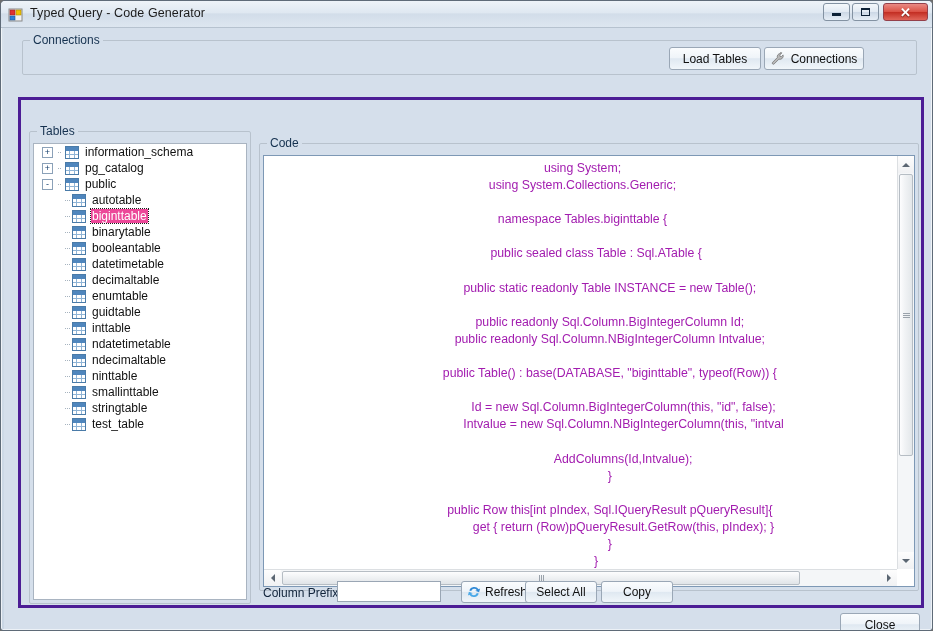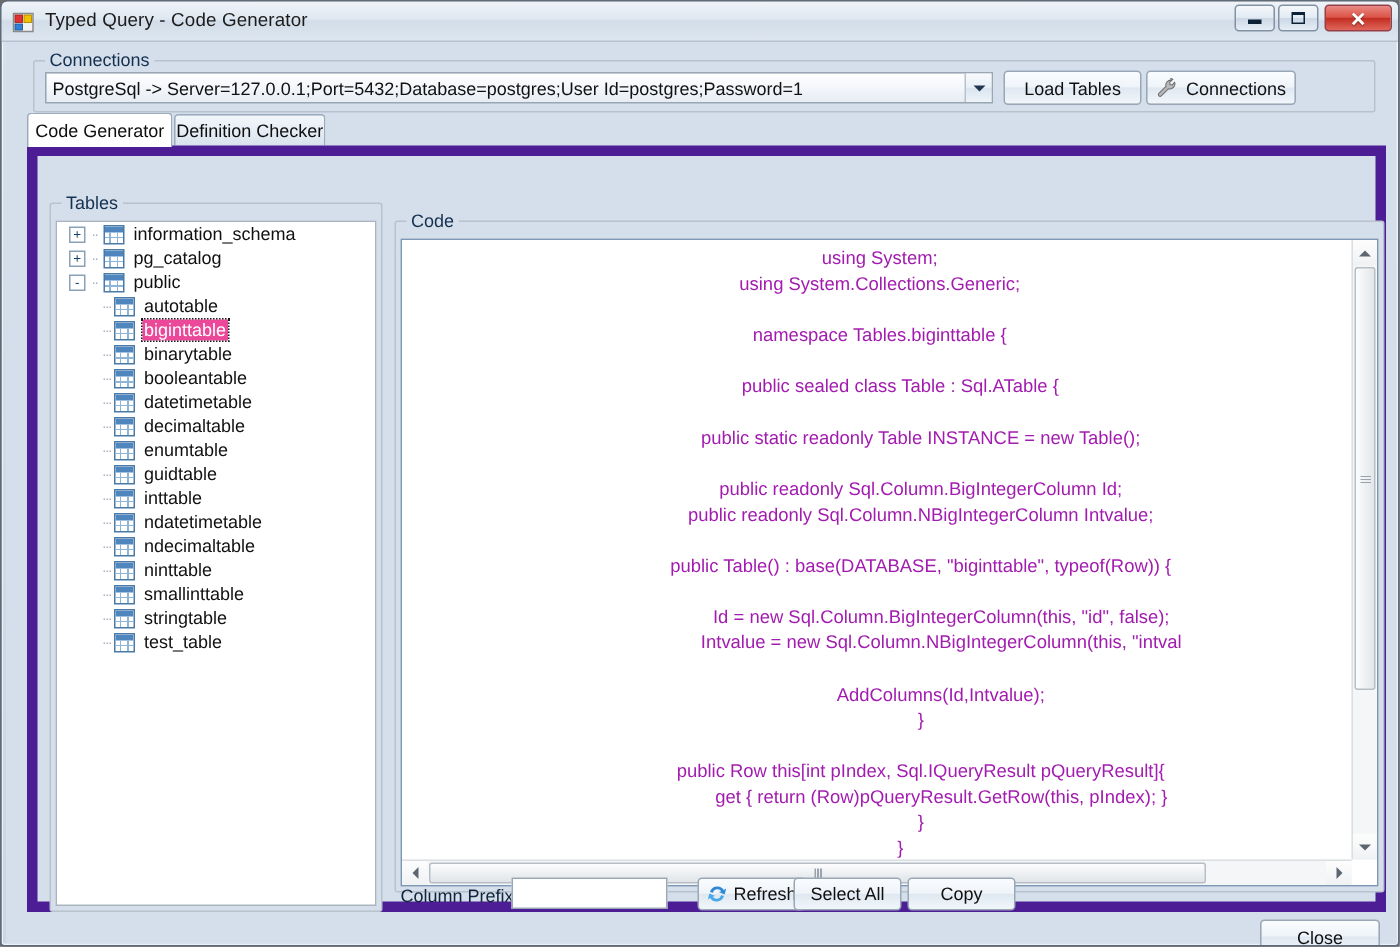--- a/index.html
+++ b/index.html
@@ -148,21 +148,21 @@
     background: linear-gradient(to bottom, #f3f7fb 0%, #e6edf5 50%, #d8e2ed 100%);
     z-index: 1;
   }
   #tab-codegen { left: 0; width: 97px; }
   #tab-defcheck { left: 98px; width: 101px; }
 
   #tabpage {
     position: absolute; left: 14px; top: 69px;
     width: 906px; height: 511px;
     background: #d5dfeb;
-    border: 7px solid #4c1d95;
+    border: 3px solid #4c1d95;
     z-index: 2;
   }
 
   
   #grp-tables { left: 8px; top: 24px; width: 222px; height: 480px; }
   #grp-tables .gb-frame { background: #d5dfeb; }
   #grp-tables .gb-label { background: #d5dfeb; }
   #tree {
     position: absolute; left: 4px; top: 19px;
     width: 214px; height: 457px;
@@ -355,50 +355,36 @@
     </div>
   </div>
 
   <div id="client">
 
     <div class="groupbox" id="grp-connections">
       <div class="gb-frame"></div>
       <div class="gb-label">Connections</div>
     </div>
 
-    <div id="conn-combo">
-      <span id="conn-combo-text">PostgreSql -&gt; Server=127.0.0.1;Port=5432;Database=postgres;User Id=postgres;Password=1</span>
-      <span id="conn-combo-arrow">
-          <span class="tri-down"></span>
-        </span>
-    </div>
 
     <div class="btn" id="btn-load-tables">
       <span>Load Tables</span>
     </div>
 
     <div class="btn" id="btn-connections">
       <span class="btn-inner">
         <span class="icon-wrench">
           <svg width="14" height="14" viewBox="0 0 14 14">
             <path d="M9.6 1.4a3.4 3.4 0 0 0-3.3 4.2L1.6 10.3a1.1 1.1 0 1 0 1.6 1.6l4.7-4.7a3.4 3.4 0 0 0 4.2-4.3L10.4 4.6 9 4.4 8.8 3 10.9 0.9a3.5 3.5 0 0 0-1.3-0.5z" fill="#b9b9b9" stroke="#6f6f6f" stroke-width="0.7"></path>
           </svg>
         </span>
         <span>Connections</span>
       </span>
     </div>
 
-    <div id="tabstrip">
-      <div class="tab active" id="tab-codegen">
-        <span>Code Generator</span>
-      </div>
-      <div class="tab inactive" id="tab-defcheck">
-        <span>Definition Checker</span>
-      </div>
-    </div>
 
     <div id="tabpage">
 
       <div class="groupbox" id="grp-tables">
         <div class="gb-frame"></div>
         <div class="gb-label">Tables</div>
         <div id="tree">
             <div class="tnode root">
               <span class="expander">+</span>
               <span class="dots">··</span>

